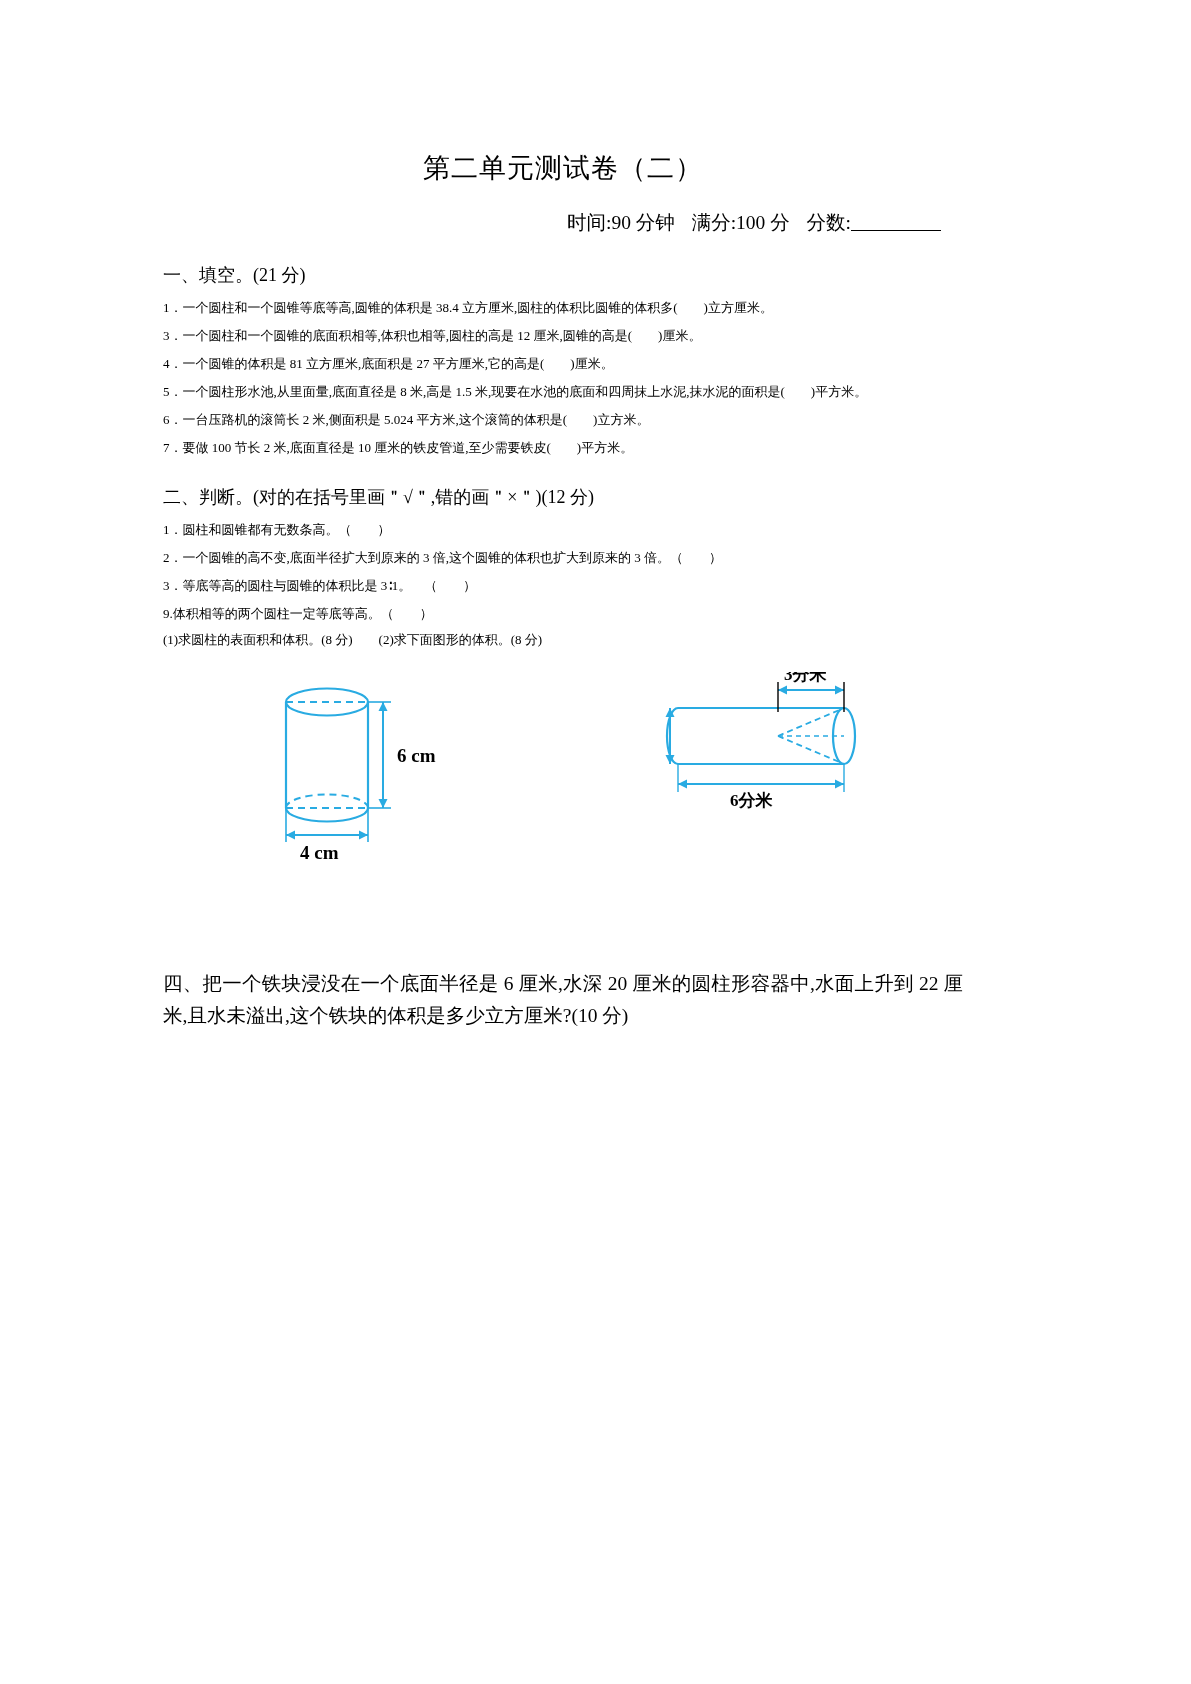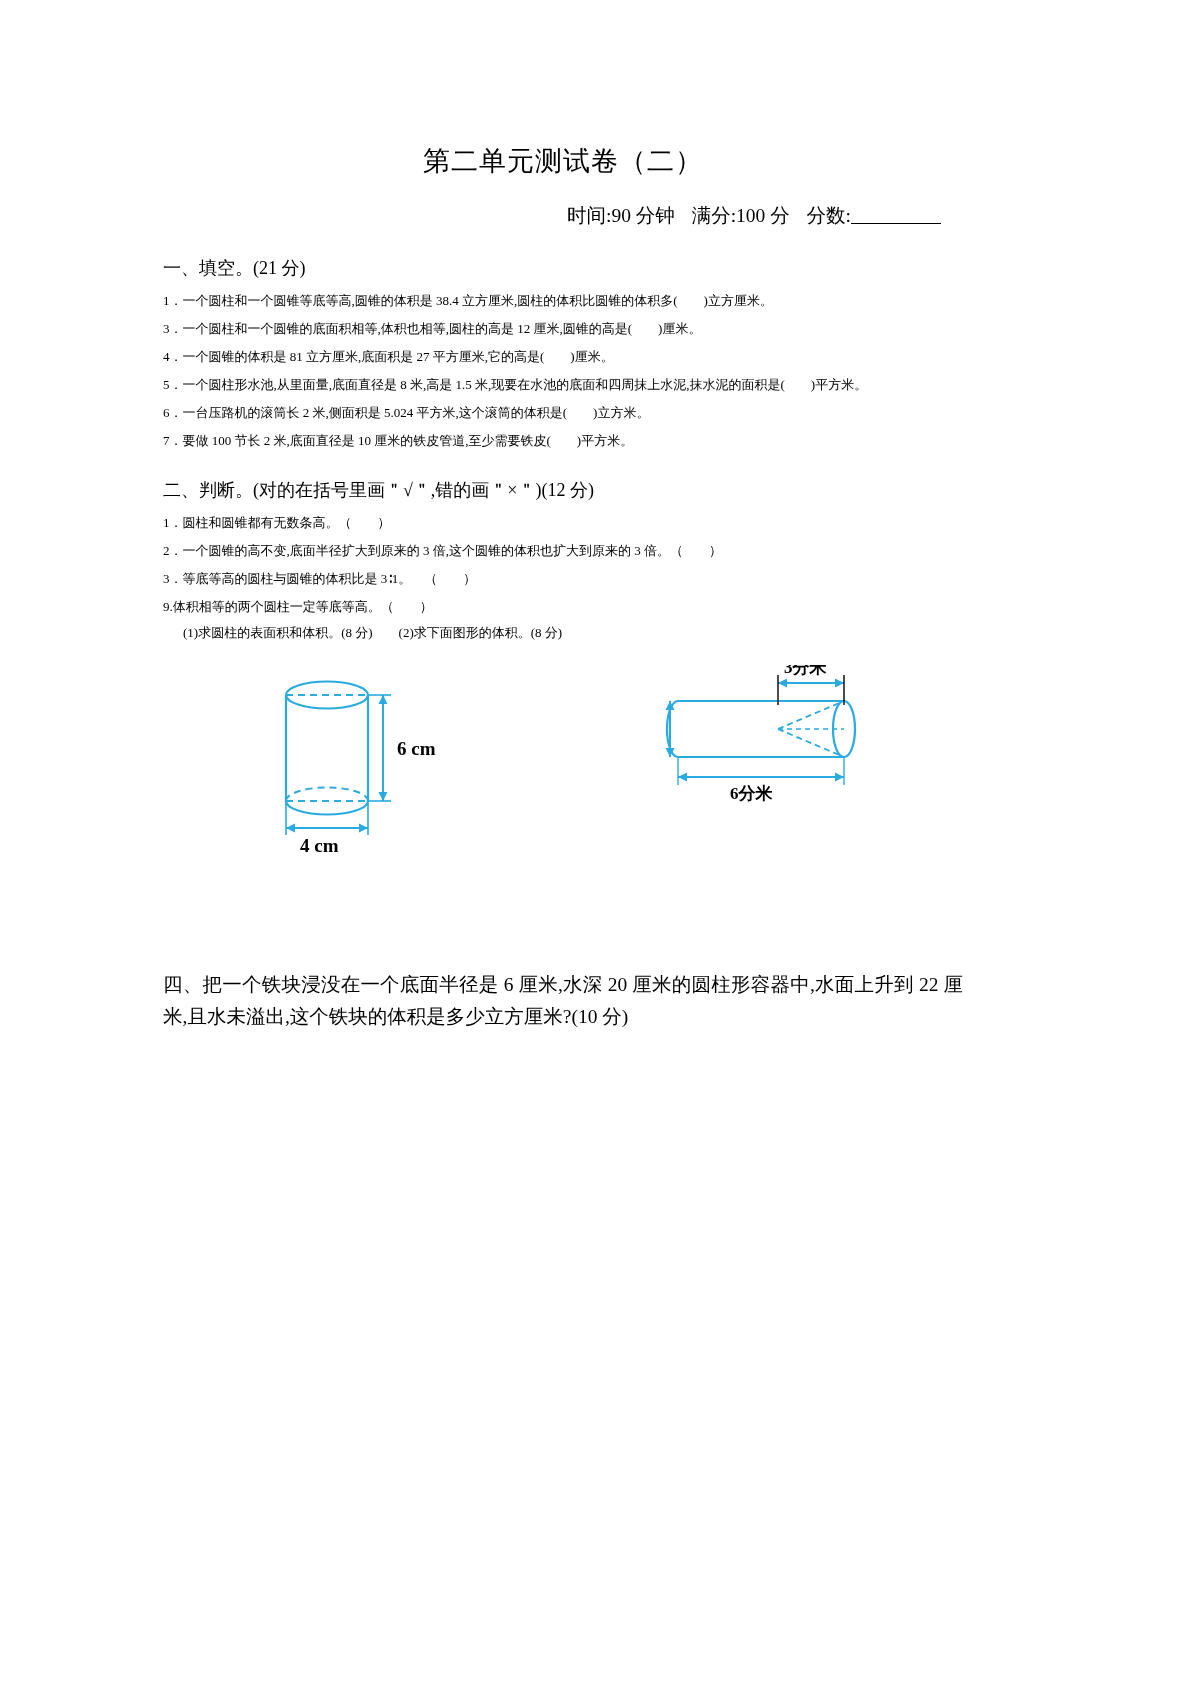--- a/index.html
+++ b/index.html
@@ -18,21 +18,21 @@
   .page {
     position: relative;
     width: 1191px;
     height: 1684px;
     box-sizing: border-box;
     padding: 0;
   }
   .content {
     position: absolute;
     left: 163px;
-    top: 0;
+    top: 7px;
     width: 800px;
   }
 
   
   .doc-title {
     text-align: center;
     font-size: 27px;
     letter-spacing: 1px;
     margin-top: 143px;
     font-family: "Liberation Serif", "DejaVu Serif", serif;
@@ -59,21 +59,21 @@
     margin-top: 26px;
     line-height: 1.55;
   }
   .q {
     font-size: 13px;
     line-height: 1.62;
     margin-top: 7px;
     text-align: justify;
     text-justify: inter-character;
   }
-  .q.tight { margin-top: 5px; margin-left: 20px; }
+  .q.tight { margin-top: 5px; }
 
   
   .figures {
     position: relative;
     height: 210px;
     margin-top: 12px;
   }
   .fig-cyl {
     position: absolute;
     left: 95px;
@@ -83,21 +83,21 @@
     position: absolute;
     left: 485px;
     top: 10px;
   }
 
   .blank-gap { height: 96px; }
 
   .final-q {
     font-size: 19.5px;
     line-height: 1.62;
-    margin-top: 8px;
+    margin-top: 0px;
     text-align: justify;
     text-justify: inter-character;
   }
 
   svg { display: block; }
   .fig-label {
     font-family: "Liberation Serif", "DejaVu Serif", serif;
     font-weight: bold;
   }
 </style>

